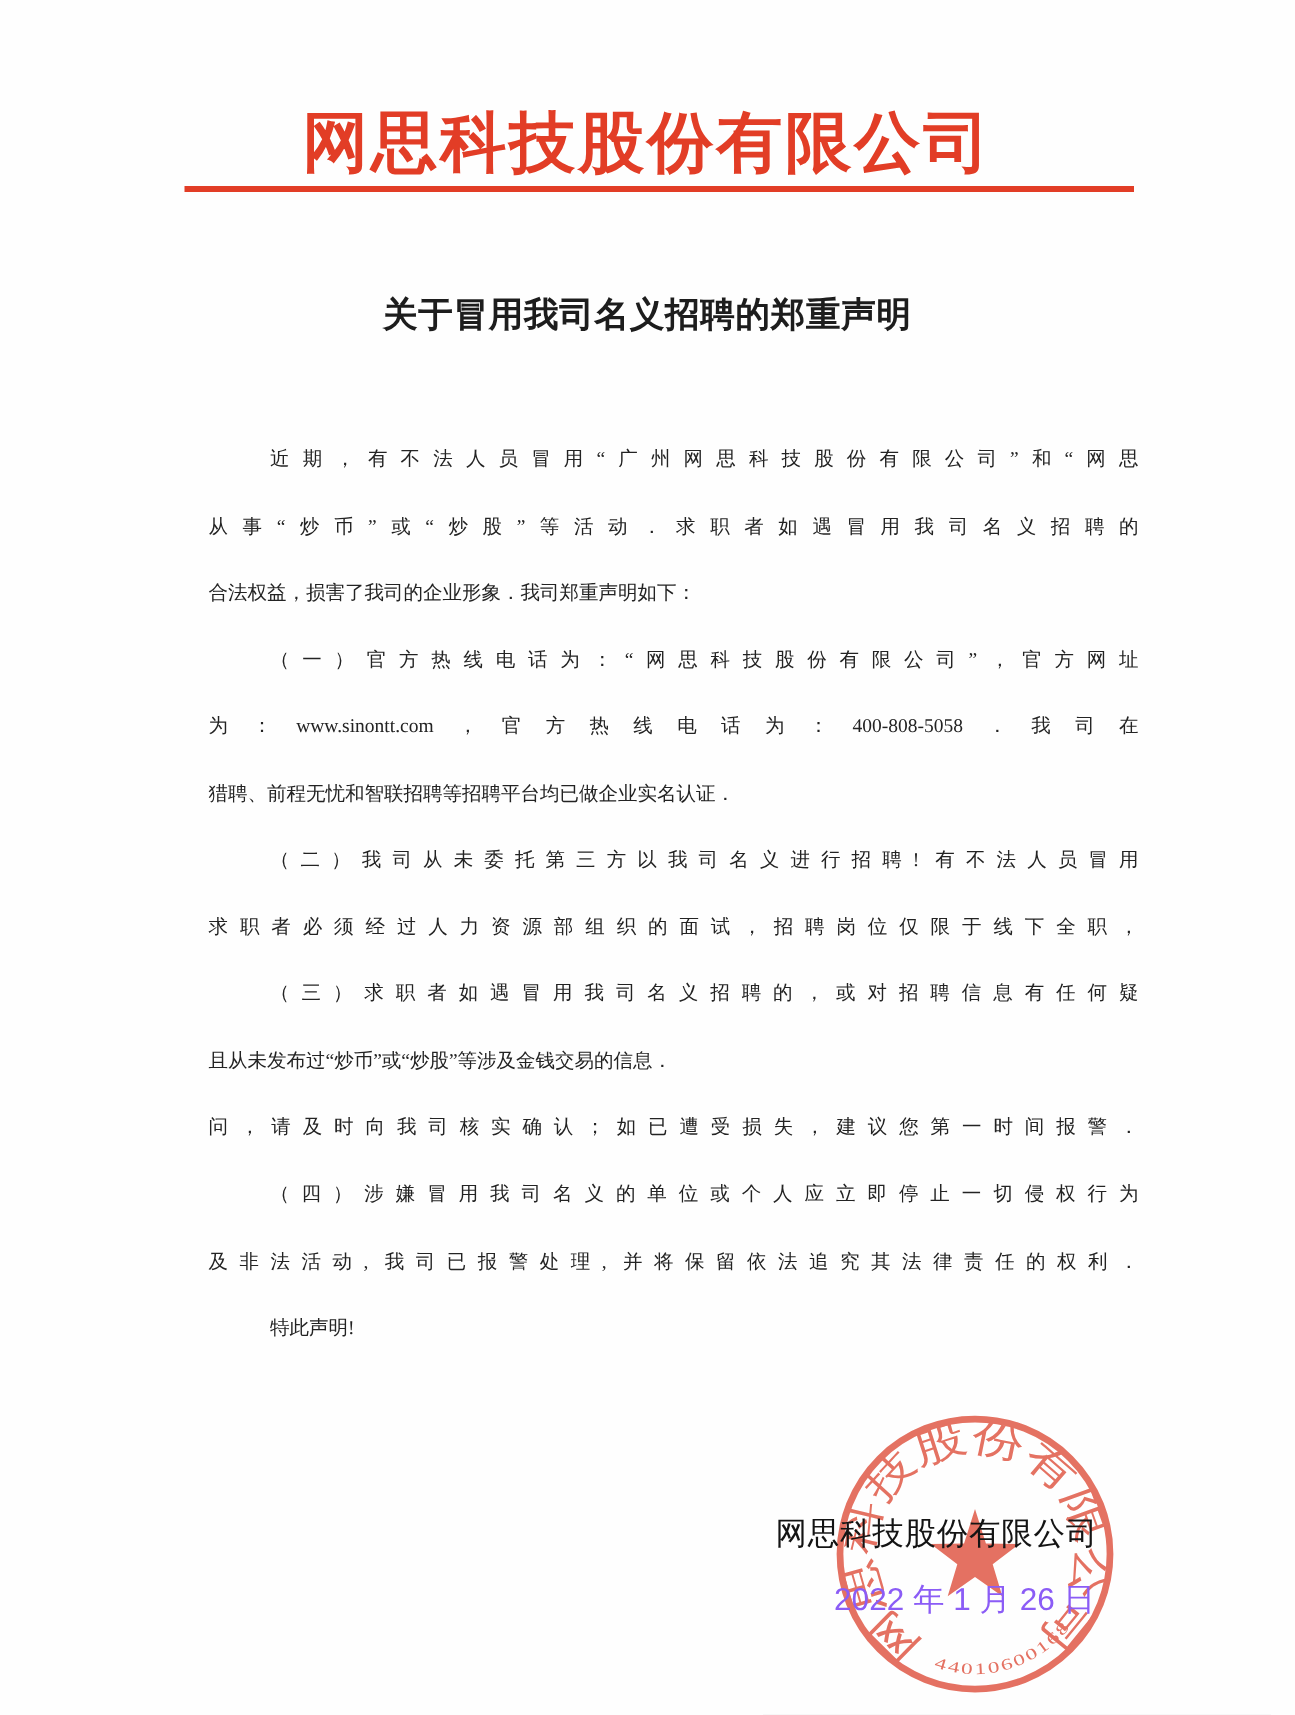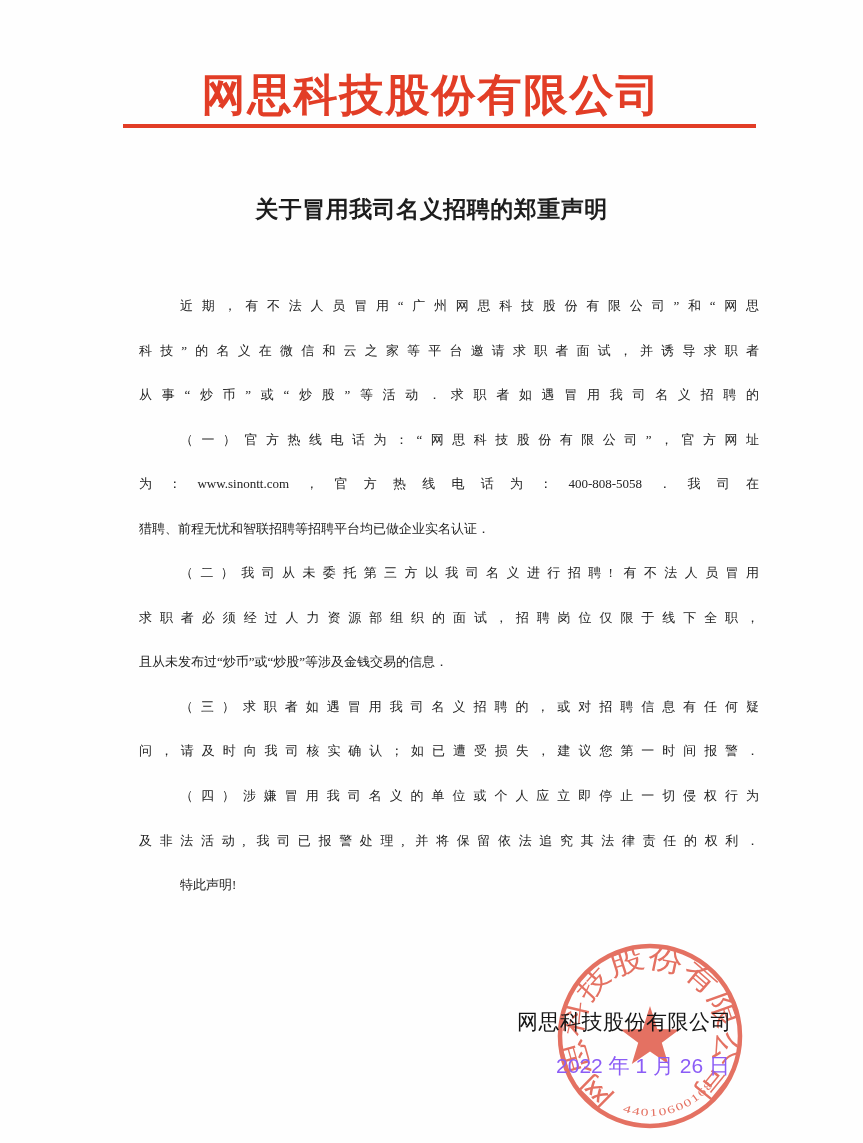--- a/index.html
+++ b/index.html
@@ -76,29 +76,29 @@
 <div class="page">
 
   <div class="company-header">网思科技股份有限公司</div>
 
   <div class="header-rule"></div>
 
   <div class="doc-title">关于冒用我司名义招聘的郑重声明</div>
 
   <div class="body-text">
       <div class="line j indent">近期，有不法人员冒用“广州网思科技股份有限公司”和“网思</div>
-      <div class="line j">科技”的名义在微信和云之家等平台邀请求职者面试，并诱导求职者</div>
       <div class="line j">从事“炒币”或“炒股”等活动．求职者如遇冒用我司名义招聘的</div>
+      <div class="line">合法权益，损害了我司的企业形象．我司郑重声明如下：</div>
       <div class="line j indent">（一）官方热线电话为：“网思科技股份有限公司”，官方网址</div>
       <div class="line j">为：www.sinontt.com，官方热线电话为：400-808-5058．我司在</div>
       <div class="line">猎聘、前程无忧和智联招聘等招聘平台均已做企业实名认证．</div>
       <div class="line j indent">（二）我司从未委托第三方以我司名义进行招聘! 有不法人员冒用</div>
       <div class="line j">求职者必须经过人力资源部组织的面试，招聘岗位仅限于线下全职，</div>
+      <div class="line j indent">（三）求职者如遇冒用我司名义招聘的，或对招聘信息有任何疑</div>
       <div class="line">且从未发布过“炒币”或“炒股”等涉及金钱交易的信息．</div>
-      <div class="line j indent">（三）求职者如遇冒用我司名义招聘的，或对招聘信息有任何疑</div>
       <div class="line j">问，请及时向我司核实确认；如已遭受损失，建议您第一时间报警．</div>
       <div class="line j indent">（四）涉嫌冒用我司名义的单位或个人应立即停止一切侵权行为</div>
       <div class="line j">及非法活动, 我司已报警处理, 并将保留依法追究其法律责任的权利．</div>
       <div class="line indent">特此声明!</div>
     </div>
 
   <svg class="seal-svg" viewBox="545 930 216 213" xmlns="http://www.w3.org/2000/svg">
     <g opacity="0.82">
       <circle cx="650" cy="1036" r="90" fill="none" stroke-width="4.5" stroke="#df5340"></circle>
       <defs>

